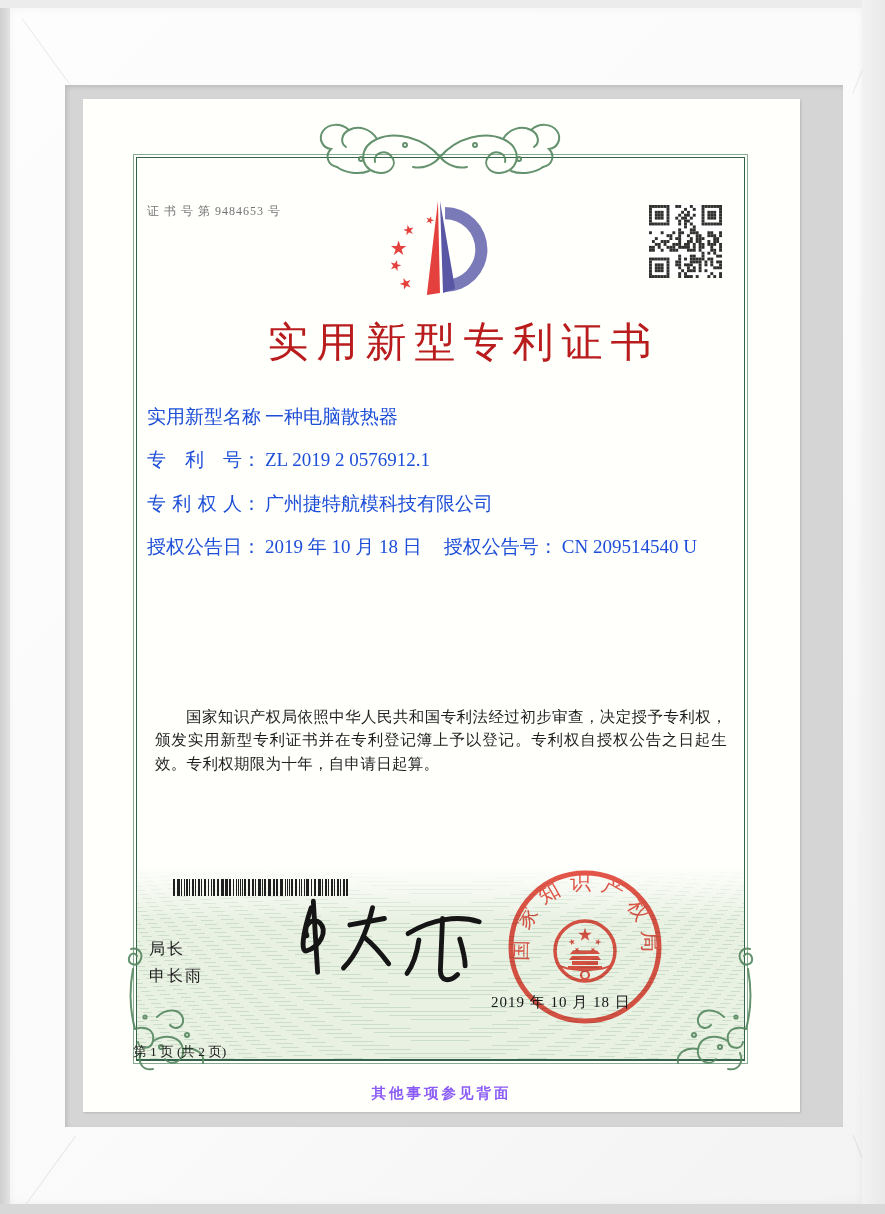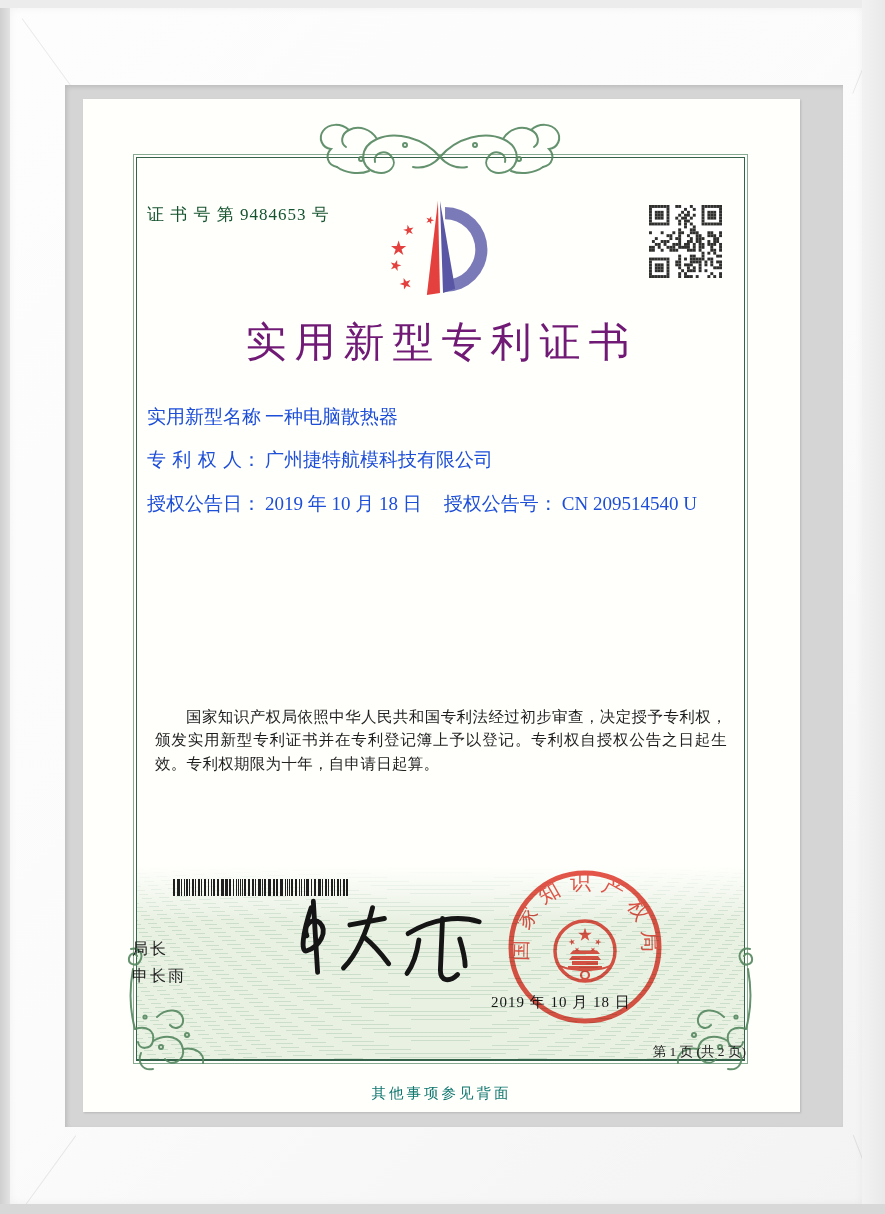--- a/index.html
+++ b/index.html
@@ -26,41 +26,41 @@
   .gborder{position:absolute;left:50px;top:55px;width:613px;height:908px;border:1px solid #87ab90;}
   .gborder .inner{position:absolute;inset:2px;border:1px solid #35624a;border-bottom-width:2px;}
   .guilloche{position:absolute;left:53px;top:767px;width:609px;height:195px;
      background-color:#e9f1e3;
      background-image:repeating-radial-gradient(ellipse 1500px 900px at 50% 1750px,
         rgba(110,165,125,.25) 0 1px, rgba(110,165,125,0) 1px 7px);}
   .guilloche::before{content:"";position:absolute;left:0;top:0;right:0;height:55px;
      background:linear-gradient(#fffffc, rgba(255,255,252,0));}
   .orn{position:absolute;opacity:.9;}
   
-  .certno{position:absolute;left:64px;top:104px;font-size:17px;letter-spacing:1px;color:#14532d;}
+  .certno{position:absolute;left:64px;top:104px;font-size:12px;letter-spacing:1px;color:#737373;}
   .logo{position:absolute;left:308px;top:100px;width:102px;height:106px;}
   .qr{position:absolute;left:566px;top:106px;width:73px;height:73px;}
   .title{position:absolute;left:0;top:216px;width:100%;text-align:center;font-size:41px;
-         letter-spacing:8px;color:#701a75;font-weight:500;}
+         letter-spacing:8px;color:#b91c1c;font-weight:500;padding-left:22px;}
   .fields{position:absolute;left:64px;top:305px;width:600px;font-size:19px;color:#1d4ed8;}
   .frow{height:43.4px;white-space:nowrap;}
   .flabel{display:inline-block;width:95px;text-align:justify;text-align-last:justify;}
   .colon{margin-right:4px;}
   .pair2{margin-left:22px;}
   .paras{position:absolute;left:64px;top:598px;width:588px;font-size:15.5px;line-height:23.3px;
          color:#1f1f1f;letter-spacing:.3px;text-align:justify;}
   .paras p{margin:8px;text-indent:2em;}
   .barcode{position:absolute;left:90px;top:780px;width:178px;height:17px;}
-  .signer{position:absolute;left:49px;top:836px;font-size:16px;line-height:27px;letter-spacing:2px;color:#1c1c1c;}
+  .signer{position:absolute;left:66px;top:836px;font-size:16px;line-height:27px;letter-spacing:2px;color:#1c1c1c;}
   .signature{position:absolute;left:198px;top:788px;width:210px;height:105px;}
   .seal{position:absolute;left:422px;top:768px;width:160px;height:160px;mix-blend-mode:multiply;opacity:.92;}
   .sealdate{position:absolute;left:408px;top:894px;font-size:15px;letter-spacing:1px;color:#161616;z-index:5;}
-  .pagenum{position:absolute;left:50px;top:944px;width:613px;text-align:right;font-size:13.5px;color:#232323;}
+  .pagenum{position:absolute;left:50px;top:944px;width:613px;text-align:left;font-size:13.5px;color:#232323;}
   .backnote{position:absolute;left:0;top:985px;width:100%;text-align:center;font-size:14.5px;
-            letter-spacing:3px;color:#0f766e;}
+            letter-spacing:3px;color:#8b5cf6;font-weight:bold;}
   svg{display:block;}
   .defs{position:absolute;width:0;height:0;overflow:hidden;}
 </style>
 </head>
 <body>
 
 <svg class="defs">
   <defs>
     <path id="star" d="M0,-10 L2.245,-3.09 L9.51,-3.09 L3.633,1.18 L5.878,8.09 L0,3.82 L-5.878,8.09 L-3.633,1.18 L-9.51,-3.09 L-2.245,-3.09 Z"></path>
     <g id="cornflo" fill="none" stroke="#55875f" stroke-width="2" stroke-linecap="round">
@@ -411,20 +411,23 @@
         <rect x="24" y="24" width="1" height="1" fill="#2f2f2d"></rect>
       </svg>
 
     <div class="title">实用新型专利证书</div>
 
     <div class="fields">
       <div class="frow">
         <span class="flabel">实用新型名称</span><span class="colon">：</span><span>一种电脑散热器</span>
       </div>
       <div class="frow">
+        <span class="flabel">专利号</span><span class="colon">：</span><span>ZL 2019 2 0576912.1</span>
+      </div>
+      <div class="frow">
         <span class="flabel">专利权人</span><span class="colon">：</span><span>广州捷特航模科技有限公司</span>
       </div>
       <div class="frow">
         <span class="flabel">授权公告日</span><span class="colon">：</span><span>2019 年 10 月 18 日</span><span class="pair2"><span class="flabel">授权公告号</span><span class="colon">：</span><span>CN 209514540 U</span></span>
       </div>
     </div>
 
     <div class="paras">
       <p>国家知识产权局依照中华人民共和国专利法经过初步审查，决定授予专利权，颁发实用新型专利证书并在专利登记簿上予以登记。专利权自授权公告之日起生效。专利权期限为十年，自申请日起算。</p>
     </div>

